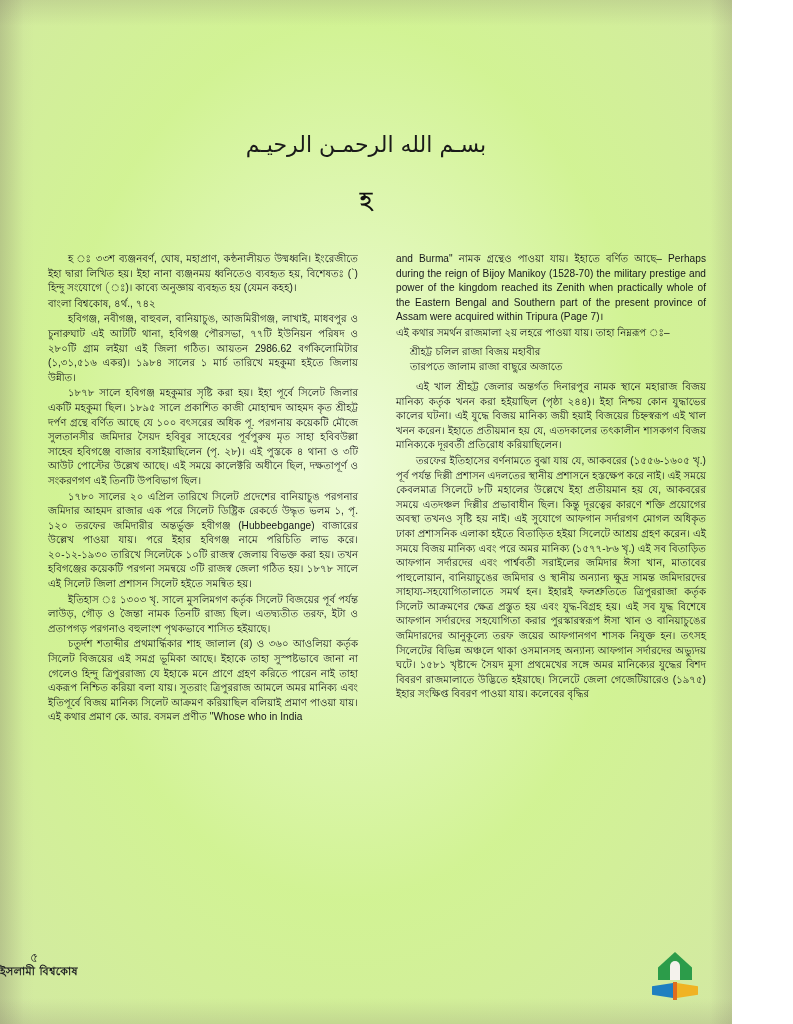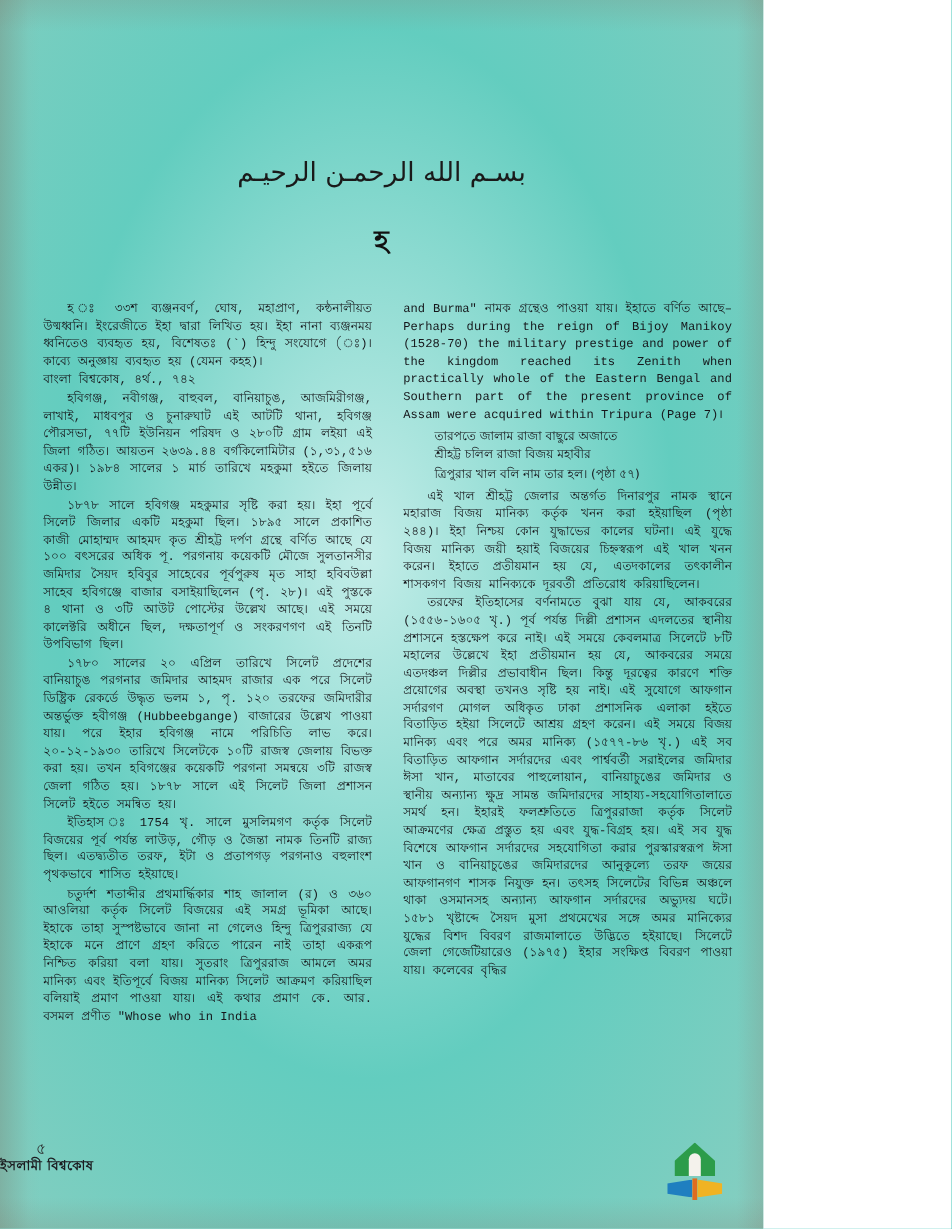--- a/index.html
+++ b/index.html
@@ -8,23 +8,23 @@
   }
   body {
     width: 793px;
     height: 1024px;
     background: #ffffff;
     font-family: "Liberation Serif", serif;
     overflow: hidden;
   }
   .page {
     position: relative;
-    width: 636px;
+    width: 732px;
     height: 1024px;
-    background: #14b8a6;
+    background: #bef264;
     box-sizing: border-box;
   }
   
   .page::before {
     content: "";
     position: absolute;
     inset: 0;
     background:
       radial-gradient(ellipse at 48% 45%, rgba(255,255,255,0.75) 0%, rgba(246,244,238,0.35) 55%, rgba(228,224,214,0.55) 100%);
     pointer-events: none;
@@ -89,22 +89,22 @@
     right: 26px;
     height: 690px;
     display: flex;
     gap: 26px;
   }
   .col {
     flex: 1 1 0;
     min-width: 0;
   }
   .col p {
-    margin: 0 0 1px 0;
-    font-family: Liberation Mono, monospace;
+    margin: 0 0 1px 12px;
+    font-family: Liberation Sans, sans-serif;
     font-size: 10.1px;
     line-height: 14.6px;
     color: #15161a;
     text-align: justify;
     text-justify: inter-word;
     letter-spacing: 0.05px;
   }
   .col p.indent {
     text-indent: 20px;
   }
@@ -214,33 +214,33 @@
   <div class="edge-shadow-bottom"></div>
 
   <div class="basmala">بسـم الله الرحمـن الرحيـم</div>
   <div class="letter-head">হ</div>
 
   <div class="columns">
 
     <div class="col">
       <p class="indent">হ ঃ ৩৩শ ব্যঞ্জনবর্ণ, ঘোষ, মহাপ্রাণ, কন্ঠনালীয়ত উষ্মধ্বনি। ইংরেজীতে ইহা দ্বারা লিখিত হয়। ইহা নানা ব্যঞ্জনময় ধ্বনিতেও ব্যবহৃত হয়, বিশেষতঃ (`) হিন্দু সংযোগে (ঃ)। কাব্যে অনুজ্ঞায় ব্যবহৃত হয় (যেমন কহহ)।</p>
       <p class="center-note">বাংলা বিশ্বকোষ, ৪র্থ., ৭৪২</p>
-      <p class="indent">হবিগঞ্জ, নবীগঞ্জ, বাহুবল, বানিয়াচুঙ, আজমিরীগঞ্জ, লাখাই, মাধবপুর ও চুনারুঘাট এই আটটি থানা, হবিগঞ্জ পৌরসভা, ৭৭টি ইউনিয়ন পরিষদ ও ২৮০টি গ্রাম লইয়া এই জিলা গঠিত। আয়তন ২৬৩৯.৪৪ বর্গকিলোমিটার (১,৩১,৫১৬ একর)। ১৯৮৪ সালের ১ মার্চ তারিখে মহকুমা হইতে জিলায় উন্নীত।</p>
+      <p class="indent">হবিগঞ্জ, নবীগঞ্জ, বাহুবল, বানিয়াচুঙ, আজমিরীগঞ্জ, লাখাই, মাধবপুর ও চুনারুঘাট এই আটটি থানা, হবিগঞ্জ পৌরসভা, ৭৭টি ইউনিয়ন পরিষদ ও ২৮০টি গ্রাম লইয়া এই জিলা গঠিত। আয়তন 2986.62 বর্গকিলোমিটার (১,৩১,৫১৬ একর)। ১৯৮৪ সালের ১ মার্চ তারিখে মহকুমা হইতে জিলায় উন্নীত।</p>
       <p class="indent">১৮৭৮ সালে হবিগঞ্জ মহকুমার সৃষ্টি করা হয়। ইহা পূর্বে সিলেট জিলার একটি মহকুমা ছিল। ১৮৯৫ সালে প্রকাশিত কাজী মোহাম্মদ আহমদ কৃত শ্রীহট্ট দর্পণ গ্রন্থে বর্ণিত আছে যে ১০০ বৎসরের অধিক পূ. পরগনায় কয়েকটি মৌজে সুলতানসীর জমিদার সৈয়দ হবিবুর সাহেবের পূর্বপুরুষ মৃত সাহা হবিবউল্লা সাহেব হবিগঞ্জে বাজার বসাইয়াছিলেন (পৃ. ২৮)। এই পুস্তকে ৪ থানা ও ৩টি আউট পোস্টের উল্লেখ আছে। এই সময়ে কালেক্টরি অধীনে ছিল, দক্ষতাপূর্ণ ও সংকরণগণ এই তিনটি উপবিভাগ ছিল।</p>
       <p class="indent">১৭৮০ সালের ২০ এপ্রিল তারিখে সিলেট প্রদেশের বানিয়াচুঙ পরগনার জমিদার আহমদ রাজার এক পরে সিলেট ডিষ্ট্রিক রেকর্ডে উদ্ধৃত ভলম ১, পৃ. ১২০ তরফের জমিদারীর অন্তর্ভুক্ত হবীগঞ্জ (Hubbeebgange) বাজারের উল্লেখ পাওয়া যায়। পরে ইহার হবিগঞ্জ নামে পরিচিতি লাভ করে। ২০-১২-১৯৩০ তারিখে সিলেটকে ১০টি রাজস্ব জেলায় বিভক্ত করা হয়। তখন হবিগঞ্জের কয়েকটি পরগনা সমন্বয়ে ৩টি রাজস্ব জেলা গঠিত হয়। ১৮৭৮ সালে এই সিলেট জিলা প্রশাসন সিলেট হইতে সমন্বিত হয়।</p>
-      <p class="indent">ইতিহাস ঃ 1754 খৃ. সালে মুসলিমগণ কর্তৃক সিলেট বিজয়ের পূর্ব পর্যন্ত লাউড়, গৌড় ও জৈন্তা নামক তিনটি রাজ্য ছিল। এতদ্ব্যতীত তরফ, ইটা ও প্রতাপগড় পরগনাও বহুলাংশ পৃথকভাবে শাসিত হইয়াছে।</p>
+      <p class="indent">ইতিহাস ঃ ১৩০৩ খৃ. সালে মুসলিমগণ কর্তৃক সিলেট বিজয়ের পূর্ব পর্যন্ত লাউড়, গৌড় ও জৈন্তা নামক তিনটি রাজ্য ছিল। এতদ্ব্যতীত তরফ, ইটা ও প্রতাপগড় পরগনাও বহুলাংশ পৃথকভাবে শাসিত হইয়াছে।</p>
       <p class="indent">চতুর্দশ শতাব্দীর প্রথমার্দ্ধিকার শাহ জালাল (র) ও ৩৬০ আওলিয়া কর্তৃক সিলেট বিজয়ের এই সমগ্র ভূমিকা আছে। ইহাকে তাহা সুস্পষ্টভাবে জানা না গেলেও হিন্দু ত্রিপুররাজ্য যে ইহাকে মনে প্রাণে গ্রহণ করিতে পারেন নাই তাহা একরূপ নিশ্চিত করিয়া বলা যায়। সুতরাং ত্রিপুররাজ আমলে অমর মানিক্য এবং ইতিপূর্বে বিজয় মানিক্য সিলেট আক্রমণ করিয়াছিল বলিয়াই প্রমাণ পাওয়া যায়। এই কথার প্রমাণ কে. আর. বসমল প্রণীত "Whose who in India</p>
     </div>
 
     <div class="col">
       <p class="eng">and Burma" নামক গ্রন্থেও পাওয়া যায়। ইহাতে বর্ণিত আছে– Perhaps during the reign of Bijoy Manikoy (1528-70) the military prestige and power of the kingdom reached its Zenith when practically whole of the Eastern Bengal and Southern part of the present province of Assam were acquired within Tripura (Page 7)।</p>
+      <p>এই কথার সমর্থন রাজমালা ২য় লহরে পাওয়া যায়। তাহা নিম্নরূপ ঃ–</p>
       <div class="verse-block">
+        <div>শ্রীহট্ট চলিল রাজা বিজয় মহাবীর</div>
         <div>তারপতে জালাম রাজা বাছুরে অজাতে</div>
-        <div>শ্রীহট্ট চলিল রাজা বিজয় মহাবীর</div>
-        <div>ত্রিপুরার খাল বলি নাম তার হল। (পৃষ্ঠা ৫৭)</div>
       </div>
       <p class="indent">এই খাল শ্রীহট্ট জেলার অন্তর্গত দিনারপুর নামক স্থানে মহারাজ বিজয় মানিক্য কর্তৃক খনন করা হইয়াছিল (পৃষ্ঠা ২৪৪)। ইহা নিশ্চয় কোন যুদ্ধাভের কালের ঘটনা। এই যুদ্ধে বিজয় মানিক্য জয়ী হয়াই বিজয়ের চিহ্নস্বরূপ এই খাল খনন করেন। ইহাতে প্রতীয়মান হয় যে, এতদকালের তৎকালীন শাসকগণ বিজয় মানিক্যকে দূরবর্তী প্রতিরোধ করিয়াছিলেন।</p>
       <p class="indent">তরফের ইতিহাসের বর্ণনামতে বুঝা যায় যে, আকবরের (১৫৫৬-১৬০৫ খৃ.) পূর্ব পর্যন্ত দিল্লী প্রশাসন এদলতের স্থানীয় প্রশাসনে হস্তক্ষেপ করে নাই। এই সময়ে কেবলমাত্র সিলেটে ৮টি মহালের উল্লেখে ইহা প্রতীয়মান হয় যে, আকবরের সময়ে এতদঞ্চল দিল্লীর প্রভাবাধীন ছিল। কিন্তু দূরত্বের কারণে শক্তি প্রয়োগের অবস্থা তখনও সৃষ্টি হয় নাই। এই সুযোগে আফগান সর্দারগণ মোগল অধিকৃত ঢাকা প্রশাসনিক এলাকা হইতে বিতাড়িত হইয়া সিলেটে আশ্রয় গ্রহণ করেন। এই সময়ে বিজয় মানিক্য এবং পরে অমর মানিক্য (১৫৭৭-৮৬ খৃ.) এই সব বিতাড়িত আফগান সর্দারদের এবং পার্শ্ববর্তী সরাইলের জমিদার ঈসা খান, মাতাবের পাহুলোয়ান, বানিয়াচুঙের জমিদার ও স্থানীয় অন্যান্য ক্ষুদ্র সামন্ত জমিদারদের সাহায্য-সহযোগিতালাতে সমর্থ হন। ইহারই ফলশ্রুতিতে ত্রিপুররাজা কর্তৃক সিলেট আক্রমণের ক্ষেত্র প্রস্তুত হয় এবং যুদ্ধ-বিগ্রহ হয়। এই সব যুদ্ধ বিশেষে আফগান সর্দারদের সহযোগিতা করার পুরস্কারস্বরূপ ঈসা খান ও বানিয়াচুঙের জমিদারদের আনুকূল্যে তরফ জয়ের আফগানগণ শাসক নিযুক্ত হন। তৎসহ সিলেটের বিভিন্ন অঞ্চলে থাকা ওসমানসহ অন্যান্য আফগান সর্দারদের অভ্যুদয় ঘটে। ১৫৮১ খৃষ্টাব্দে সৈয়দ মুসা প্রথমেখের সঙ্গে অমর মানিক্যের যুদ্ধের বিশদ বিবরণ রাজমালাতে উদ্ভিতে হইয়াছে। সিলেটে জেলা গেজেটিয়ারেও (১৯৭৫) ইহার সংক্ষিপ্ত বিবরণ পাওয়া যায়। কলেবের বৃদ্ধির</p>
     </div>
 
   </div>
 
   <div class="page-number">৫</div>
   <div class="footer-title">ইসলামী বিশ্বকোষ</div>
 

